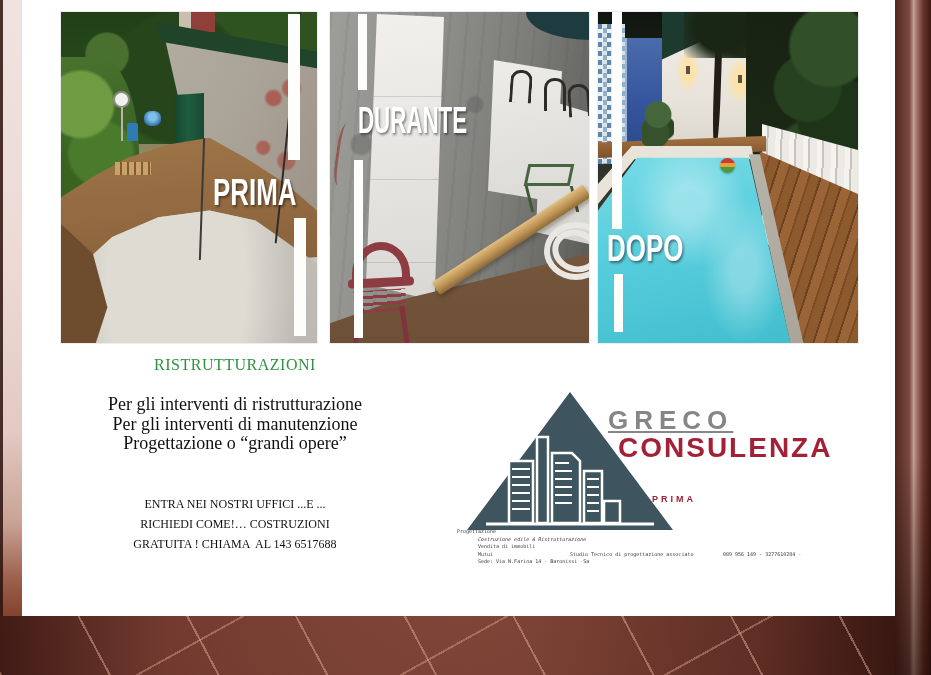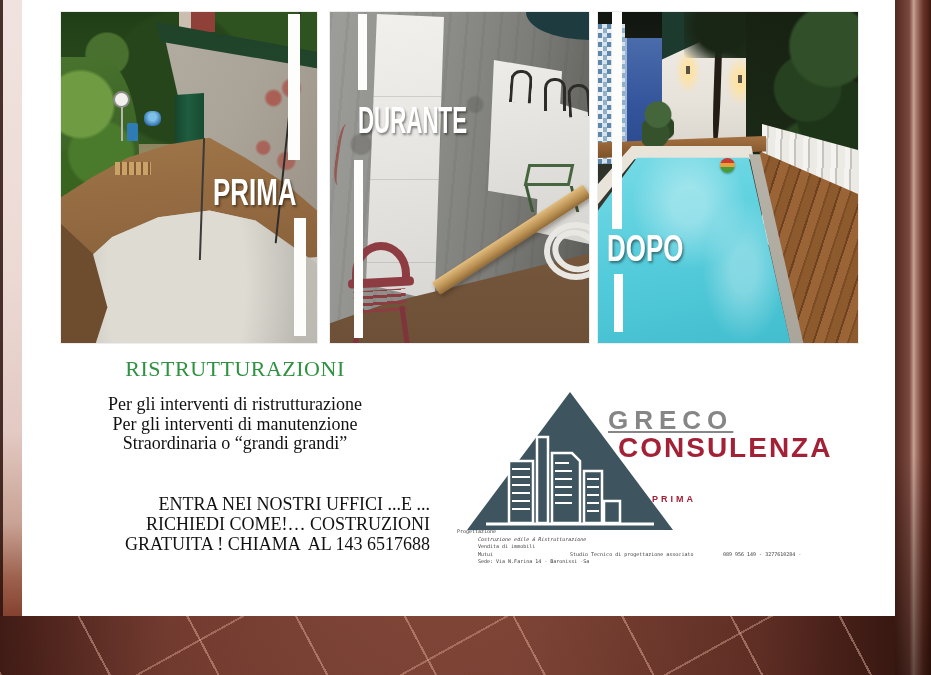--- a/index.html
+++ b/index.html
@@ -180,25 +180,25 @@
     background:linear-gradient(160deg,#c4c0b6,#a8a49a);}
   .p3-deck{inset:0;clip-path:polygon(62% 42%,68% 44%,100% 55%,100% 100%,79% 100%);
     background:repeating-linear-gradient(108deg,#9a6436 0 9px,#7c4c24 9px 11px,#8d5a2e 11px 20px,#6e4220 20px 22px);}
   .p3-ball{left:122px;top:146px;width:15px;height:15px;border-radius:50%;
     background:linear-gradient(180deg,#c93b30 0 35%,#e8a13a 35% 60%,#4a9a3c 60%);
     box-shadow:0 1px 2px rgba(0,60,70,.4);}
   #label-dopo{left:9px;top:219px;font-size:36px;transform:scaleX(.72);}
 
   
   .heading{position:absolute;left:18px;top:356px;width:390px;text-align:center;
-    color:#2f9240;font-size:22px;letter-spacing:.5px;font-weight:400;}
+    color:#2f9240;font-size:16px;letter-spacing:.5px;font-weight:400;}
   .para{position:absolute;left:18px;top:395px;width:390px;text-align:center;
     color:#111;font-size:18px;line-height:19.5px;}
-  .cta{position:absolute;left:18px;top:494px;width:390px;text-align:right;
-    color:#111;font-size:18px;line-height:20px;}
+  .cta{position:absolute;left:18px;top:494px;width:390px;text-align:center;
+    color:#111;font-size:12px;line-height:20px;}
   .cta div,.para div{white-space:pre-wrap;}
 
   
   .logo-triangle{position:absolute;left:445px;top:392px;width:206px;height:138px;
     clip-path:polygon(50% 0,100% 100%,0 100%);background:#3e545e;}
   .logo-buildings{position:absolute;left:456px;top:425px;}
   .logo-greco{position:absolute;left:586px;top:405px;color:#868686;
     font-family:"Liberation Sans",sans-serif;font-size:26px;font-weight:600;letter-spacing:6px;text-decoration:underline;}
   .logo-costruzioni{position:absolute;left:596px;top:432px;color:#a32136;
     font-family:"Liberation Sans",sans-serif;font-size:28px;font-weight:700;letter-spacing:2px;}
@@ -304,21 +304,21 @@
       <div class="p3-ball"></div>
       <div class="wbar" style="left:14px;top:0;width:10px;height:217px;"></div>
       <div class="wbar" style="left:16px;top:262px;width:9px;height:58px;"></div>
       <div class="photo-label" id="label-dopo">DOPO</div>
     </div>
 
     <div class="heading">RISTRUTTURAZIONI</div>
     <div class="para">
       <div>Per gli interventi di ristrutturazione</div>
       <div>Per gli interventi di manutenzione</div>
-      <div>Straordinaria o “grandi grandi”</div>
+      <div>Progettazione o “grandi opere”</div>
     </div>
     <div class="cta">
       <div>ENTRA NEI NOSTRI UFFICI ...E ...</div>
       <div>RICHIEDI COME!… COSTRUZIONI</div>
       <div>GRATUITA ! CHIAMA  AL 143 6517688</div>
     </div>
 
     <div class="logo-triangle"></div>
     <svg class="logo-buildings" width="184" height="105" viewBox="0 0 184 105">
       <g stroke="#ffffff" stroke-width="2.5" fill="#3e545e">

